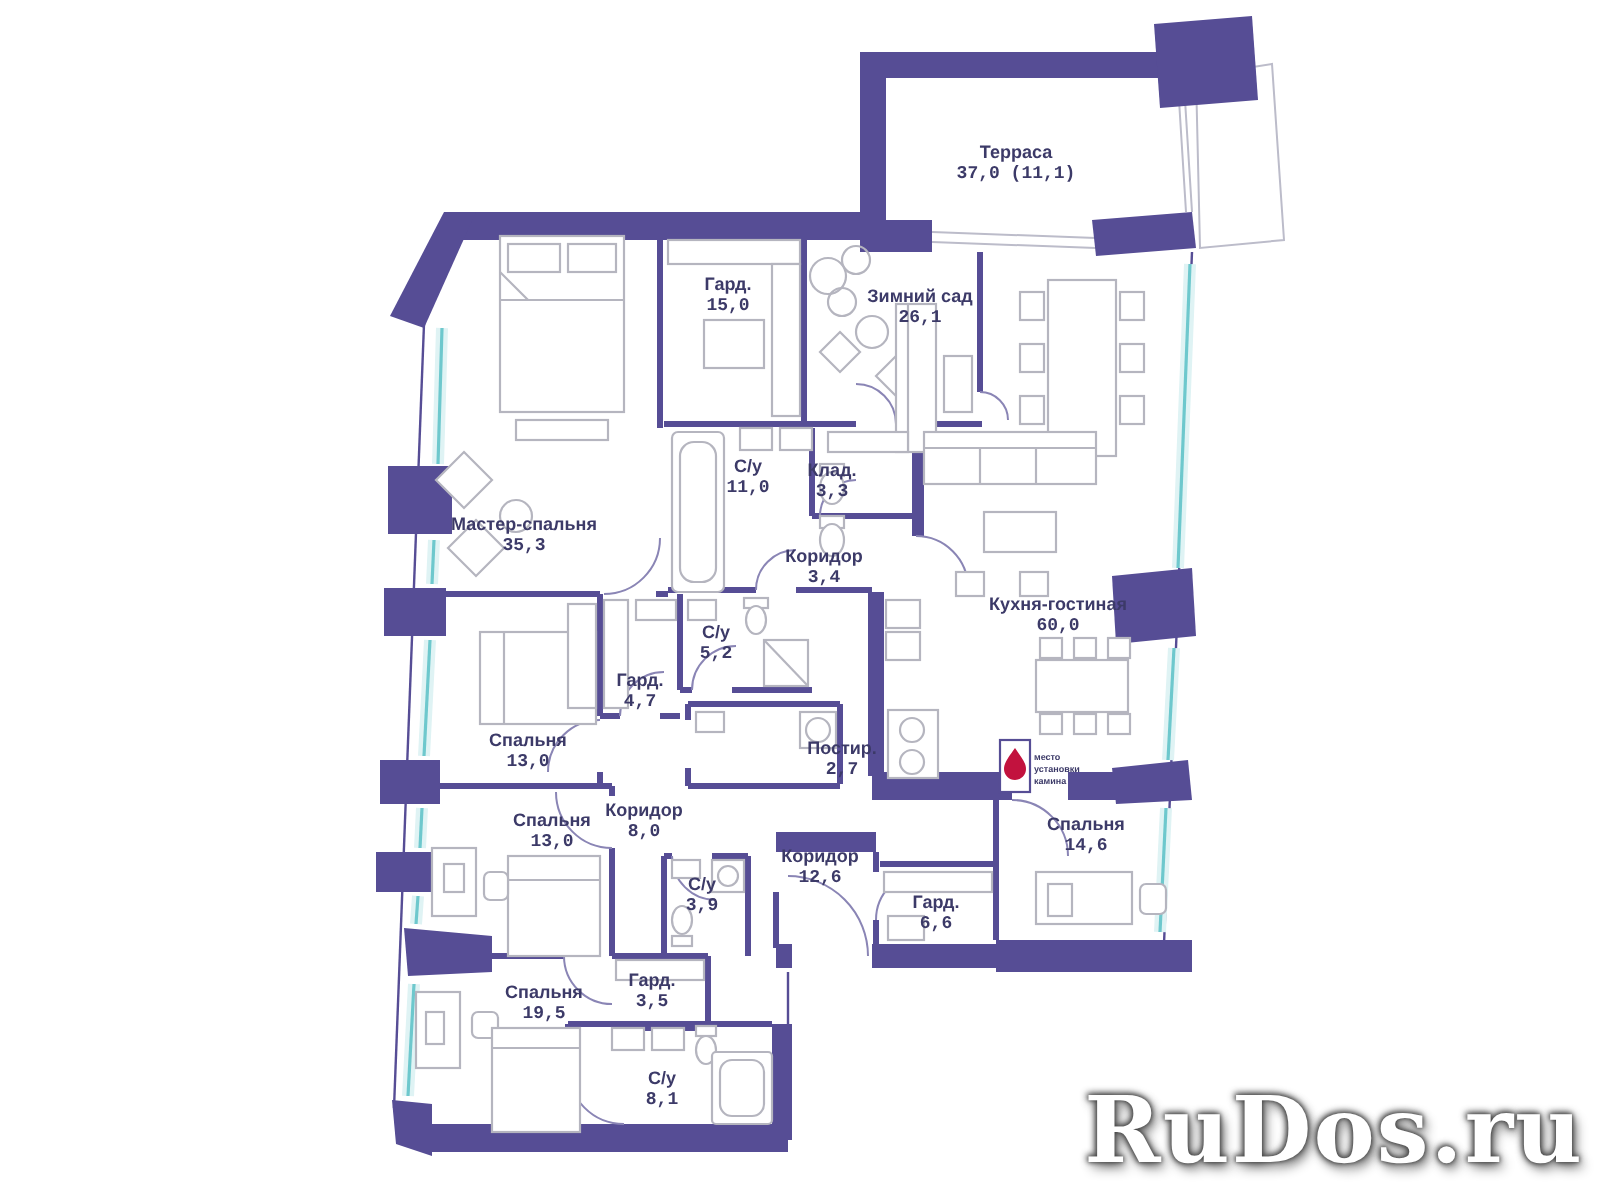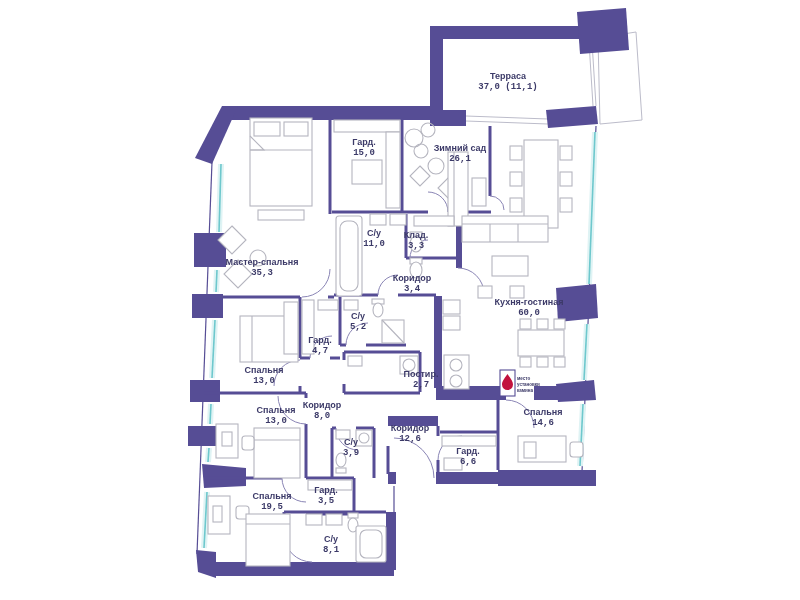--- a/index.html
+++ b/index.html
@@ -333,14 +333,15 @@
   <div class="room-label" style="left:272px;top:502px"><span>Спальня</span><span class="area">19,5</span></div>
   <div class="room-label" style="left:326px;top:496px"><span>Гард.</span><span class="area">3,5</span></div>
   <div class="room-label" style="left:331px;top:545px"><span>С/у</span><span class="area">8,1</span></div>
 
   <div class="fireplace-note">
     <span>место</span>
     <span>установки</span>
     <span>камина</span>
   </div>
 
+  <div class="watermark">RuDos.ru</div>
 
 </div>
 
 </body></html>

